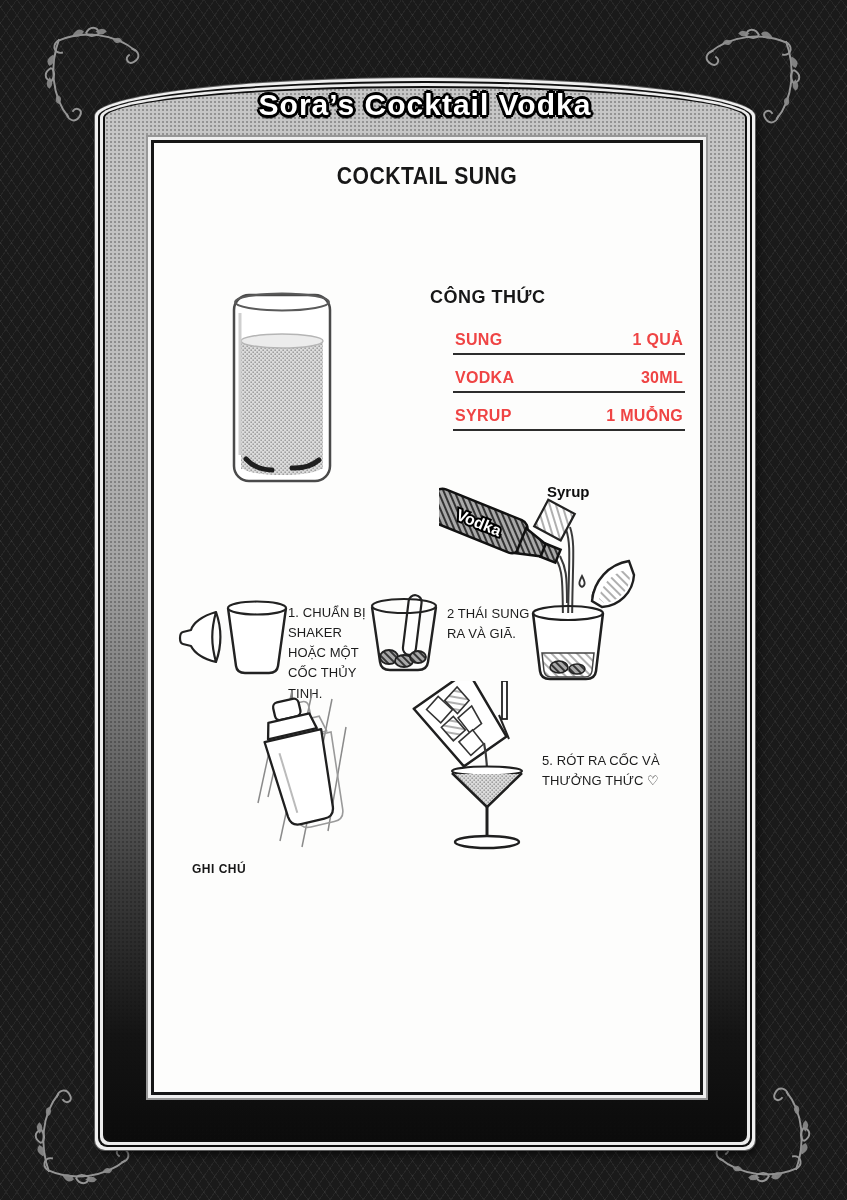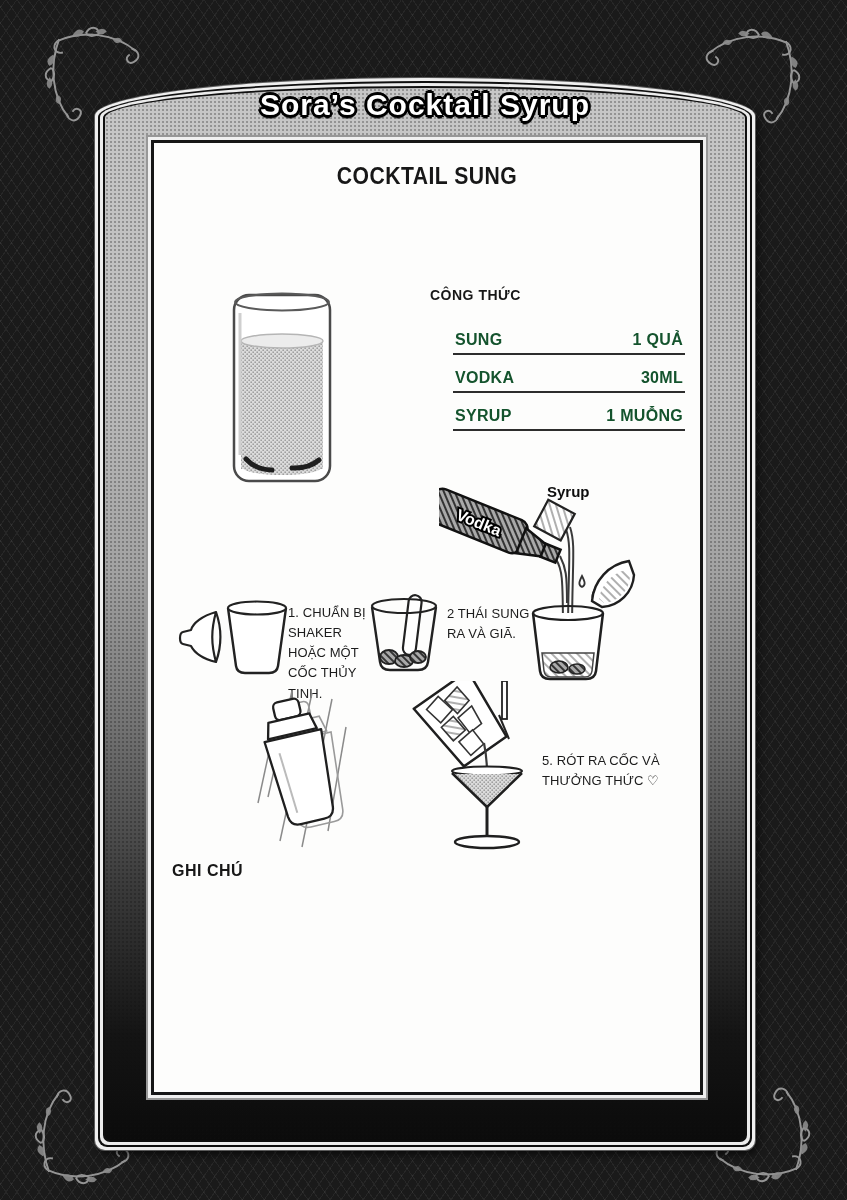--- a/index.html
+++ b/index.html
@@ -63,43 +63,43 @@
     position:absolute; left:0; top:20px; width:100%;
     text-align:center; font-size:23px; font-weight:bold;
     letter-spacing:.5px; color:#171717;
     transform:scaleX(.92);
   }
 
   .illus{ position:absolute; }
 
   .recipe-heading{
     position:absolute; left:276px; top:144px;
-    font-size:14px; font-weight:bold; color:#171717; letter-spacing:.5px;
+    font-size:18px; font-weight:bold; color:#171717; letter-spacing:.5px;
   }
   .recipe-table{ position:absolute; left:299px; top:174px; width:232px; }
   .r-row{
     display:flex; justify-content:space-between; align-items:flex-end;
     height:38px; border-bottom:2px solid #2d2d2d;
-    font-size:16px; font-weight:bold; color:#14532d;
+    font-size:16px; font-weight:bold; color:#ef4444;
     padding:0 2px 4px 2px; letter-spacing:.3px;
   }
 
   .step-text{
     position:absolute; font-size:13px; font-weight:normal;
     line-height:1.55; color:#1c1c1c; letter-spacing:.1px;
   }
   #step1-text{ left:134px; top:460px; width:88px; }
   #step2-text{ left:293px; top:461px; width:90px; }
   #step3-text{ left:452px; top:461px; width:100px; }
   #step4-text{ left:181px; top:602px; width:118px; }
   #step5-text{ left:388px; top:608px; width:118px; }
 
   .notes-heading{
-    position:absolute; left:18px; top:719px;
-    font-size:16px; font-weight:bold; color:#171717; letter-spacing:.5px;
+    position:absolute; left:38px; top:719px;
+    font-size:12px; font-weight:bold; color:#171717; letter-spacing:.5px;
   }
   .notes-body{
     position:absolute; left:42px; top:757px; width:500px;
     font-size:16px; font-weight:bold; line-height:1.72; color:#1b1b1b;
   }
 </style>
 </head>
 <body>
 
 <svg width="0" height="0" style="position:absolute" aria-hidden="true">
@@ -203,21 +203,21 @@
   <div class="frame">
     <div class="fl2">
         <div class="fl3">
           <div class="fl4">
       <div class="mat"></div>
     </div>
         </div>
       </div>
   </div>
 
-  <div class="main-title">Sora’s Cocktail Syrup</div>
+  <div class="main-title">Sora’s Cocktail Vodka</div>
 
   <div class="panel">
 
     <div class="panel-title">COCKTAIL SUNG</div>
 
     <svg class="illus" style="left:72px; top:142px;" width="112" height="202" viewBox="0 0 112 202">
       <rect x="8" y="10" width="96" height="186" rx="15" fill="#ffffff" stroke="#4a4a4a" stroke-width="2.5"></rect>
       <rect x="15" y="56" width="82" height="128" fill="url(#ht-dots)"></rect>
       <ellipse cx="56" cy="56" rx="41" ry="7" fill="#ececec" stroke="#b5b5b5" stroke-width="1.5"></ellipse>
       <ellipse cx="56" cy="182" rx="40" ry="8" fill="url(#ht-dots)"></ellipse>

